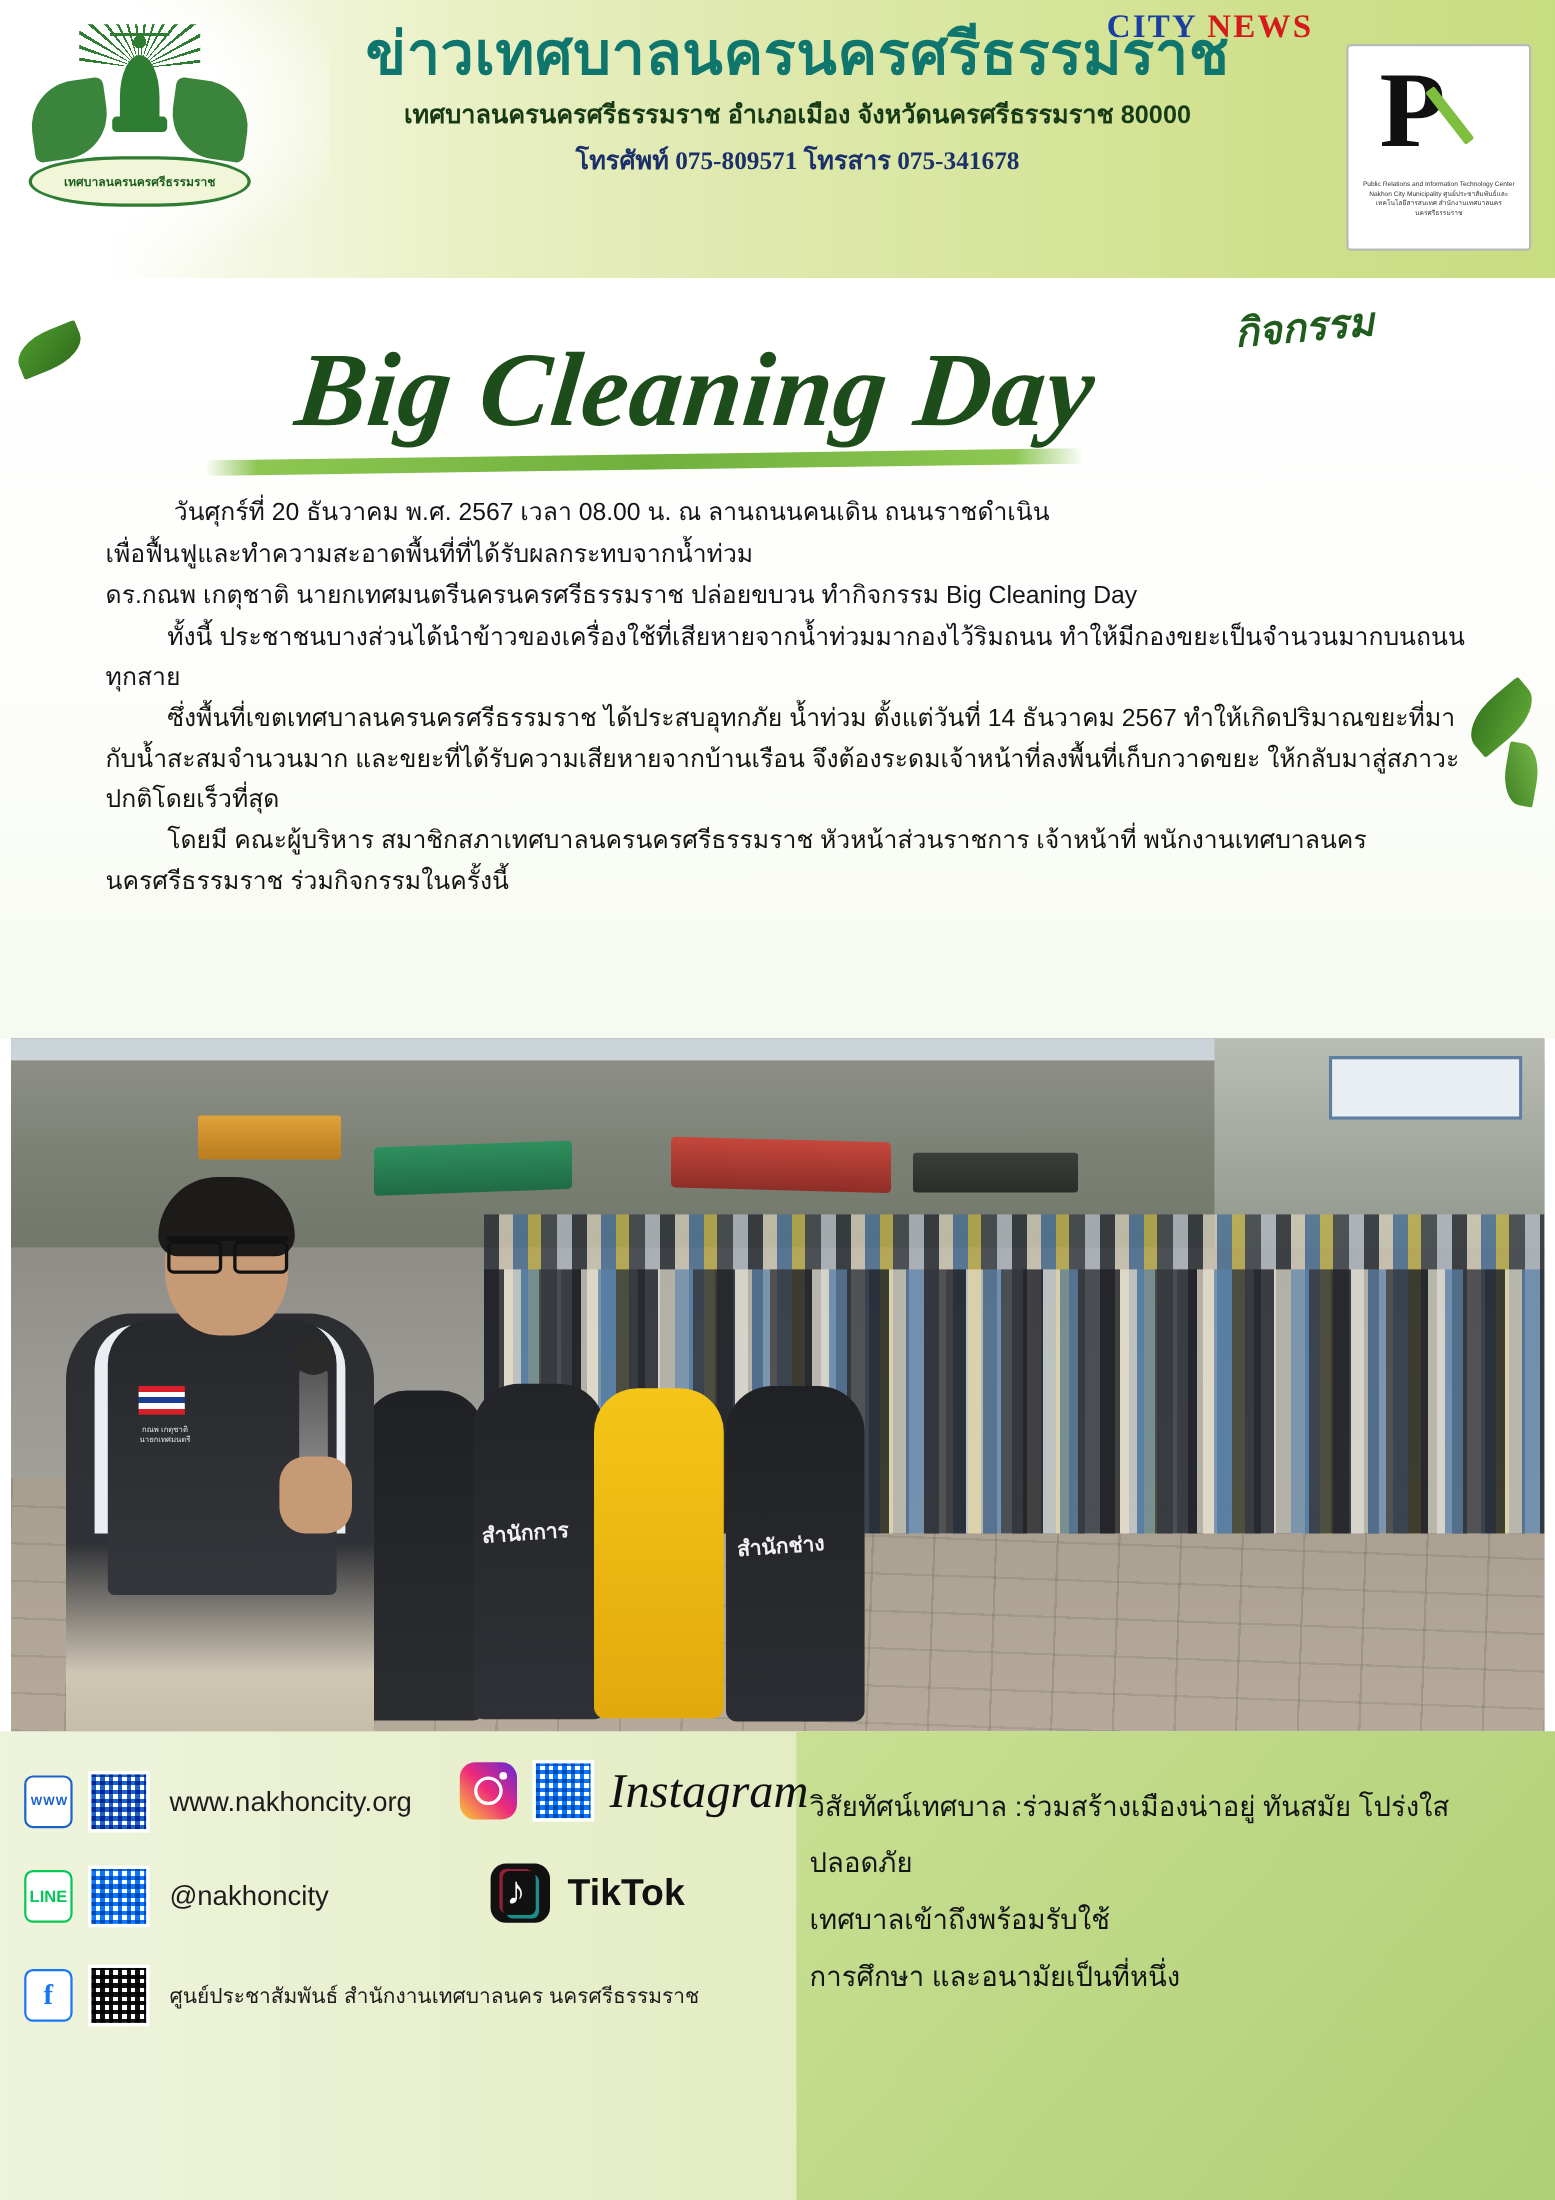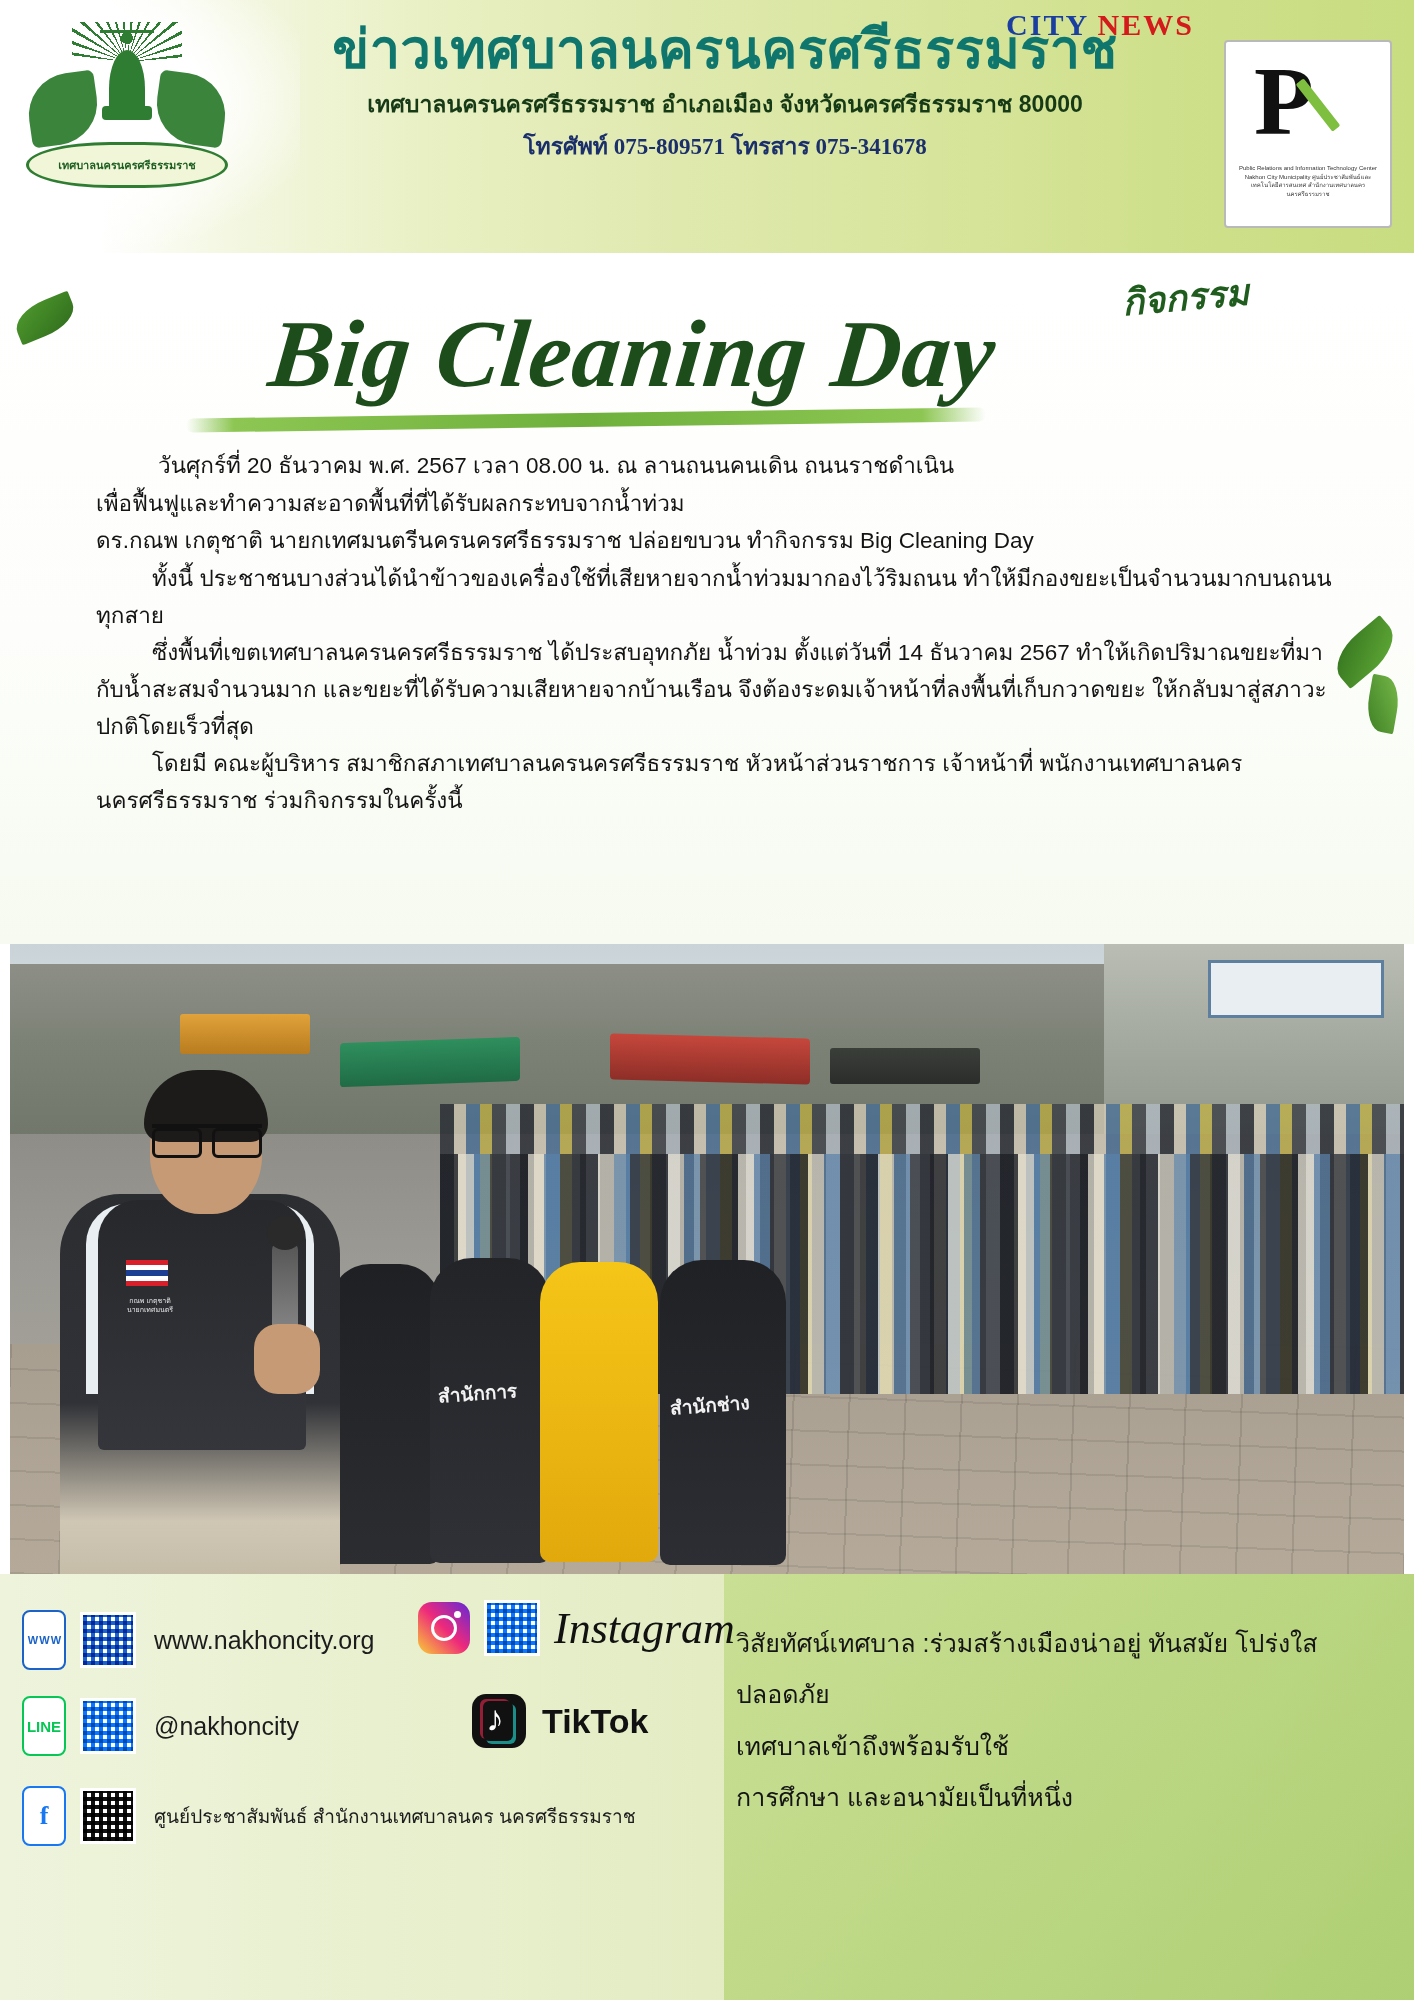--- a/index.html
+++ b/index.html
@@ -341,21 +341,21 @@
     background: linear-gradient(90deg,#eef4dc 0%, #e6eec9 40%, #dde8b6 70%, #d4e3a4 100%);
   }
   .footer-green-panel {
     position: absolute;
     right: 0; top: 0;
     width: 690px; height: 426px;
     background: linear-gradient(135deg, rgba(197,221,140,.85), rgba(170,205,110,.9));
   }
   .footer-row { position: absolute; display: flex; align-items: center; }
   .sq-icon {
-    width: 44px; height: 60px;
+    width: 44px; height: 48px;
     border-radius: 8px;
     display: flex; align-items: center; justify-content: center;
     color: #fff; font-weight: bold; font-size: 13px;
     box-sizing: border-box;
   }
   .ic-www { background: #ffffff; color: #1b63c8; border: 2px solid #1b63c8; font-size: 11px; letter-spacing: -1px;}
   .ic-line { background: #ffffff; color: #06c755; border: 2px solid #06c755; font-size: 15px;}
   .ic-fb { background: #ffffff; color: #1877f2; border: 2px solid #1877f2; font-size: 26px; font-family: "Liberation Serif", serif;}
   .qr {
     width: 56px; height: 56px;
@@ -520,21 +520,21 @@
     <div class="qr g" style="margin-left:14px;"></div>
     <div class="ig-word">Instagram</div>
   </div>
 
   <div class="footer-row" style="left:22px; top:122px;">
     <div class="sq-icon ic-line">LINE</div>
     <div class="qr g" style="margin-left:14px;"></div>
     <div class="foot-text">@nakhoncity</div>
   </div>
 
-  <div class="footer-row" style="left:434px; top:120px;padding-left:38px;">
+  <div class="footer-row" style="left:408px; top:120px;padding-left:38px;">
     <div class="tt-icon"></div>
     <div class="tt-word">TikTok</div>
   </div>
 
   <div class="footer-row" style="left:22px; top:212px;">
     <div class="sq-icon ic-fb">f</div>
     <div class="qr" style="margin-left:14px;"></div>
     <div class="foot-text small">ศูนย์ประชาสัมพันธ์ สำนักงานเทศบาลนคร
 นครศรีธรรมราช</div>
   </div>

